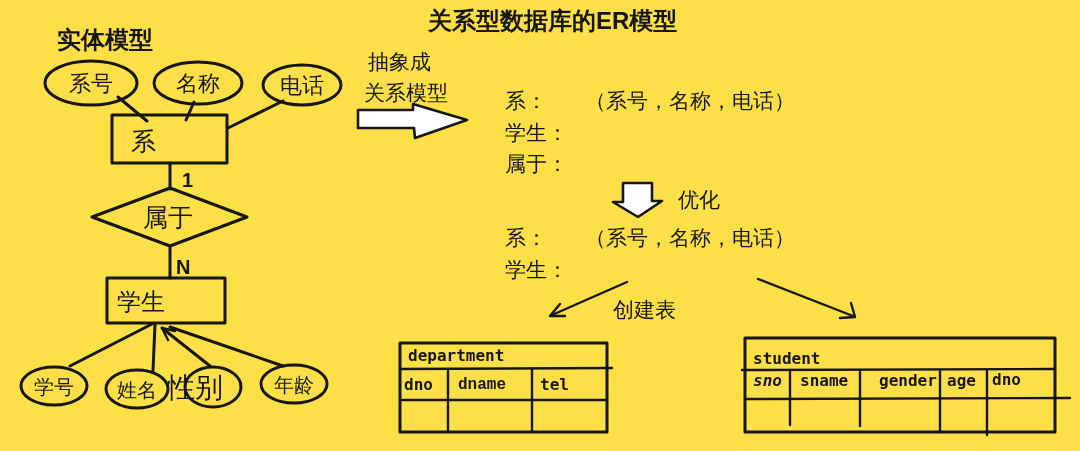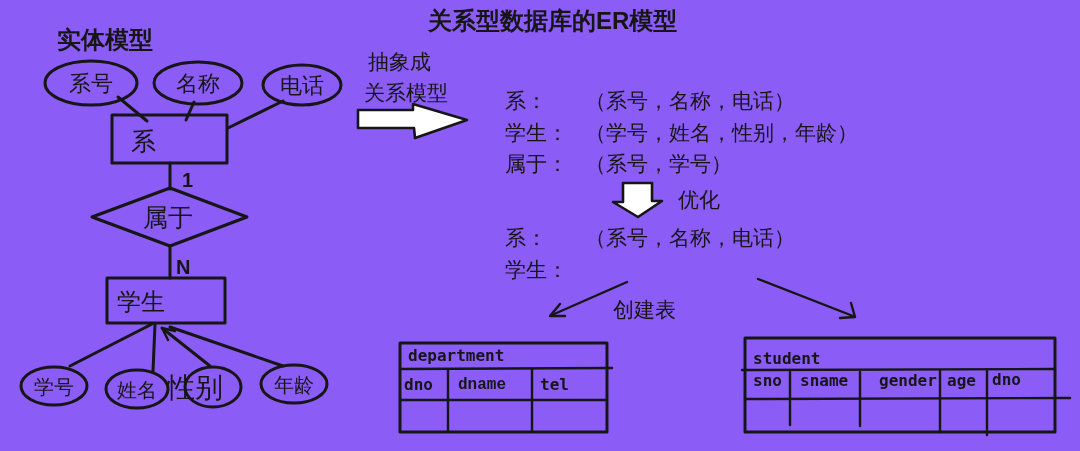--- a/index.html
+++ b/index.html
@@ -1,19 +1,19 @@
 <!DOCTYPE html>
 <html><head>
 <meta charset="utf-8">
 <style>
   html,body{margin:0;padding:0;background:#fff;}
   #canvas{
     position:relative;
     width:1080px;height:451px;
-    background:#8b5cf6;
+    background:#fde047;
     font-family:"Liberation Sans","DejaVu Sans",sans-serif;
     color:#161616;
     overflow:hidden;
   }
   svg.linework{position:absolute;left:0;top:0;}
   svg .s{fill:none;stroke:#161616;stroke-width:3;stroke-linecap:round;stroke-linejoin:round;}
   svg .thin{fill:none;stroke:#161616;stroke-width:2.4;stroke-linecap:round;stroke-linejoin:round;}
   svg .blk{fill:#ffffff;stroke:#161616;stroke-width:2.6;stroke-linejoin:round;}
   .t{position:absolute;white-space:nowrap;color:#161616;font-weight:500;line-height:1.15;}
   .tc{transform:translate(-50%,-50%);}
@@ -106,44 +106,42 @@
 
   <div class="t" style="left:368px;top:50px;font-size:21px;">抽象成</div>
   <div class="t" style="left:364px;top:81px;font-size:21px;">关系模型</div>
 
   <div class="t rel" style="left:505px;top:89px;">
     <span class="rel-name">系：</span>
     <span>（系号，名称，电话）</span>
   </div>
   <div class="t rel" style="left:505px;top:121px;">
     <span class="rel-name">学生：</span>
-    <span>（学号，姓名，性别，年龄）</span>
   </div>
   <div class="t rel" style="left:505px;top:152px;">
     <span class="rel-name">属于：</span>
-    <span>（系号，学号）</span>
   </div>
 
   <div class="t" style="left:678px;top:188px;font-size:21px;">优化</div>
 
   <div class="t rel" style="left:505px;top:226px;">
     <span class="rel-name">系：</span>
     <span>（系号，名称，电话）</span>
   </div>
   <div class="t rel" style="left:505px;top:258px;">
     <span class="rel-name">学生：</span>
   </div>
 
   <div class="t" style="left:613px;top:298px;font-size:21px;">创建表</div>
 
   <div class="t mono" style="left:408px;top:348px;">department</div>
   <div class="t mono" style="left:404px;top:377px;">dno</div>
   <div class="t mono" style="left:458px;top:377px;font-family:Liberation Mono, monospace;">dname</div>
   <div class="t mono" style="left:540px;top:377px;">tel</div>
 
   <div class="t mono" style="left:753px;top:351px;">student</div>
-  <div class="t mono" style="left:753px;top:373px;">sno</div>
+  <div class="t mono" style="left:753px;top:373px;font-style:italic;">sno</div>
   <div class="t mono" style="left:800px;top:373px;">sname</div>
   <div class="t mono" style="left:879px;top:373px;">gender</div>
   <div class="t mono" style="left:947px;top:373px;">age</div>
   <div class="t mono" style="left:992px;top:372px;">dno</div>
 
 </div>
 
 </body></html>

